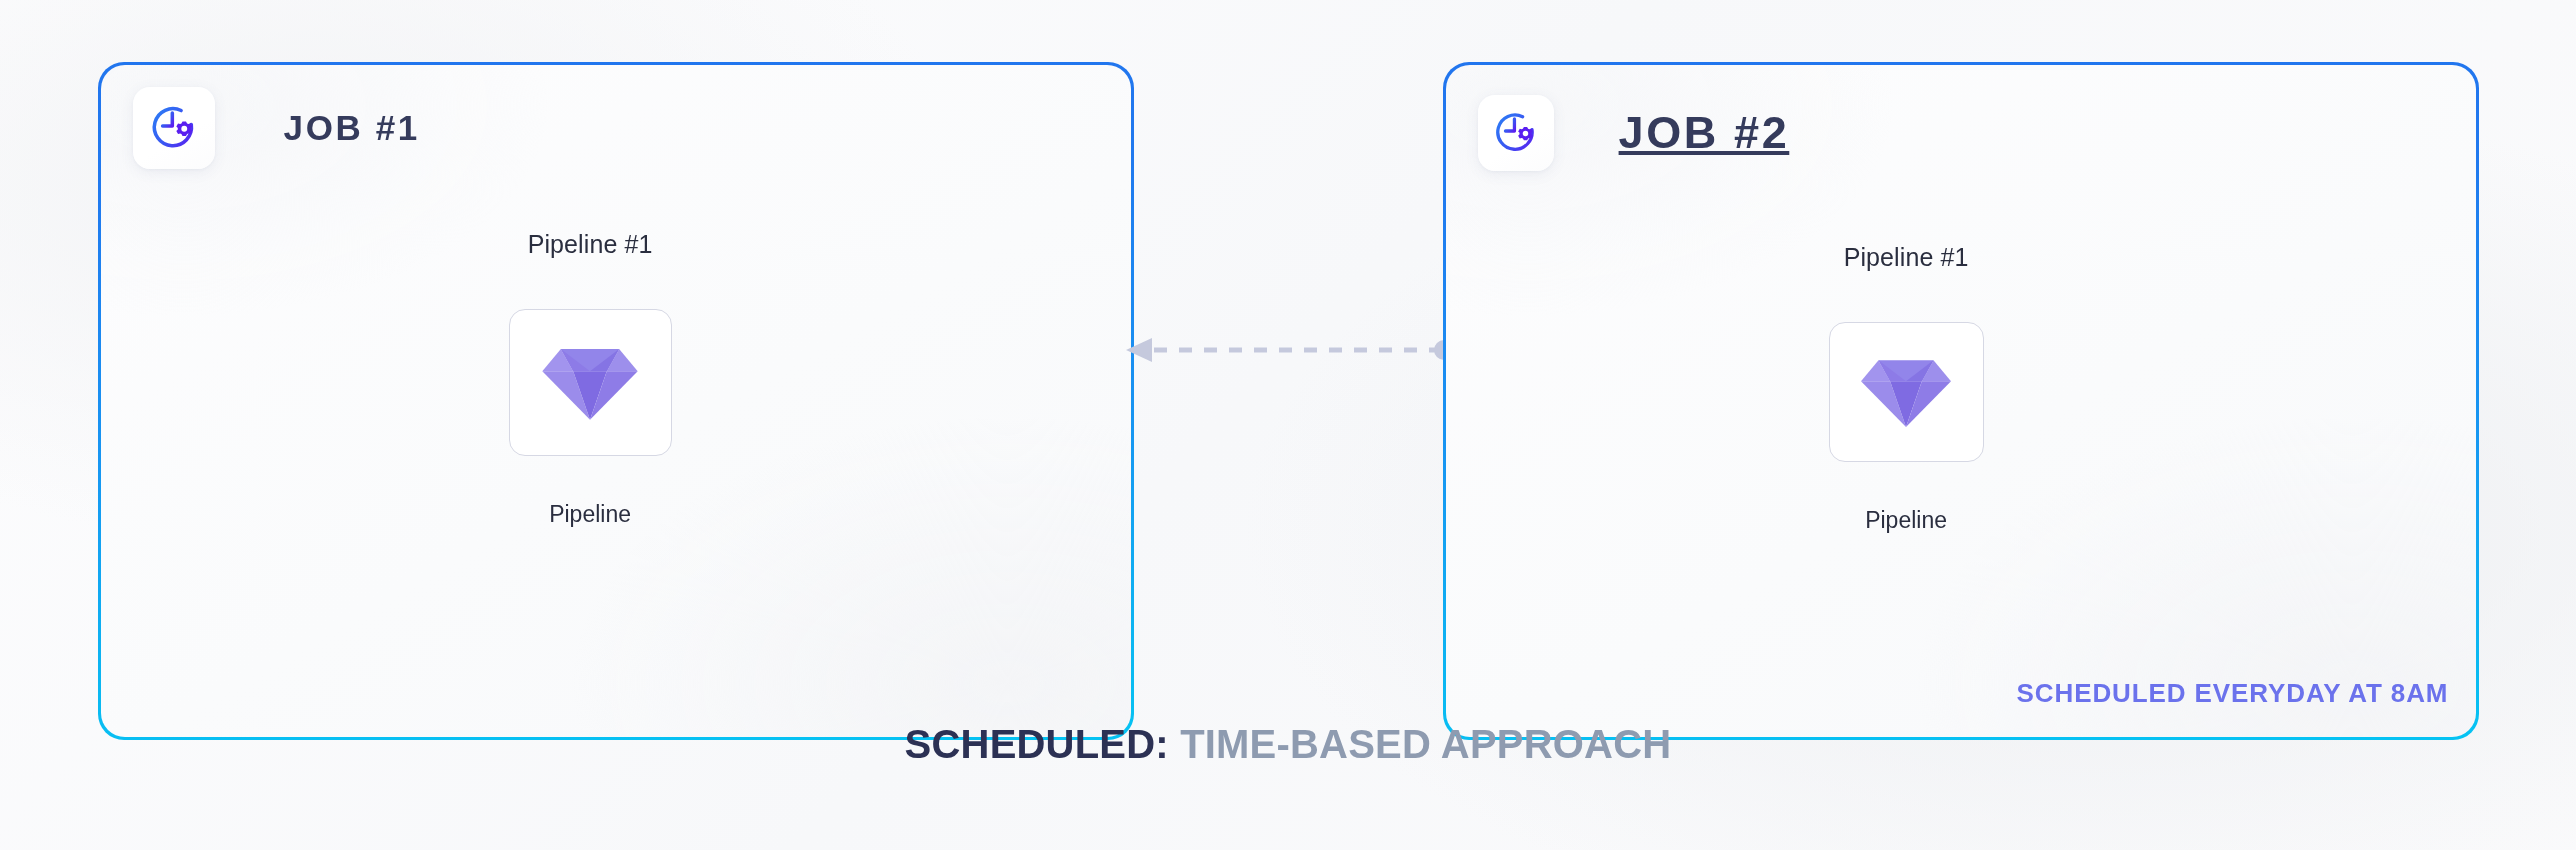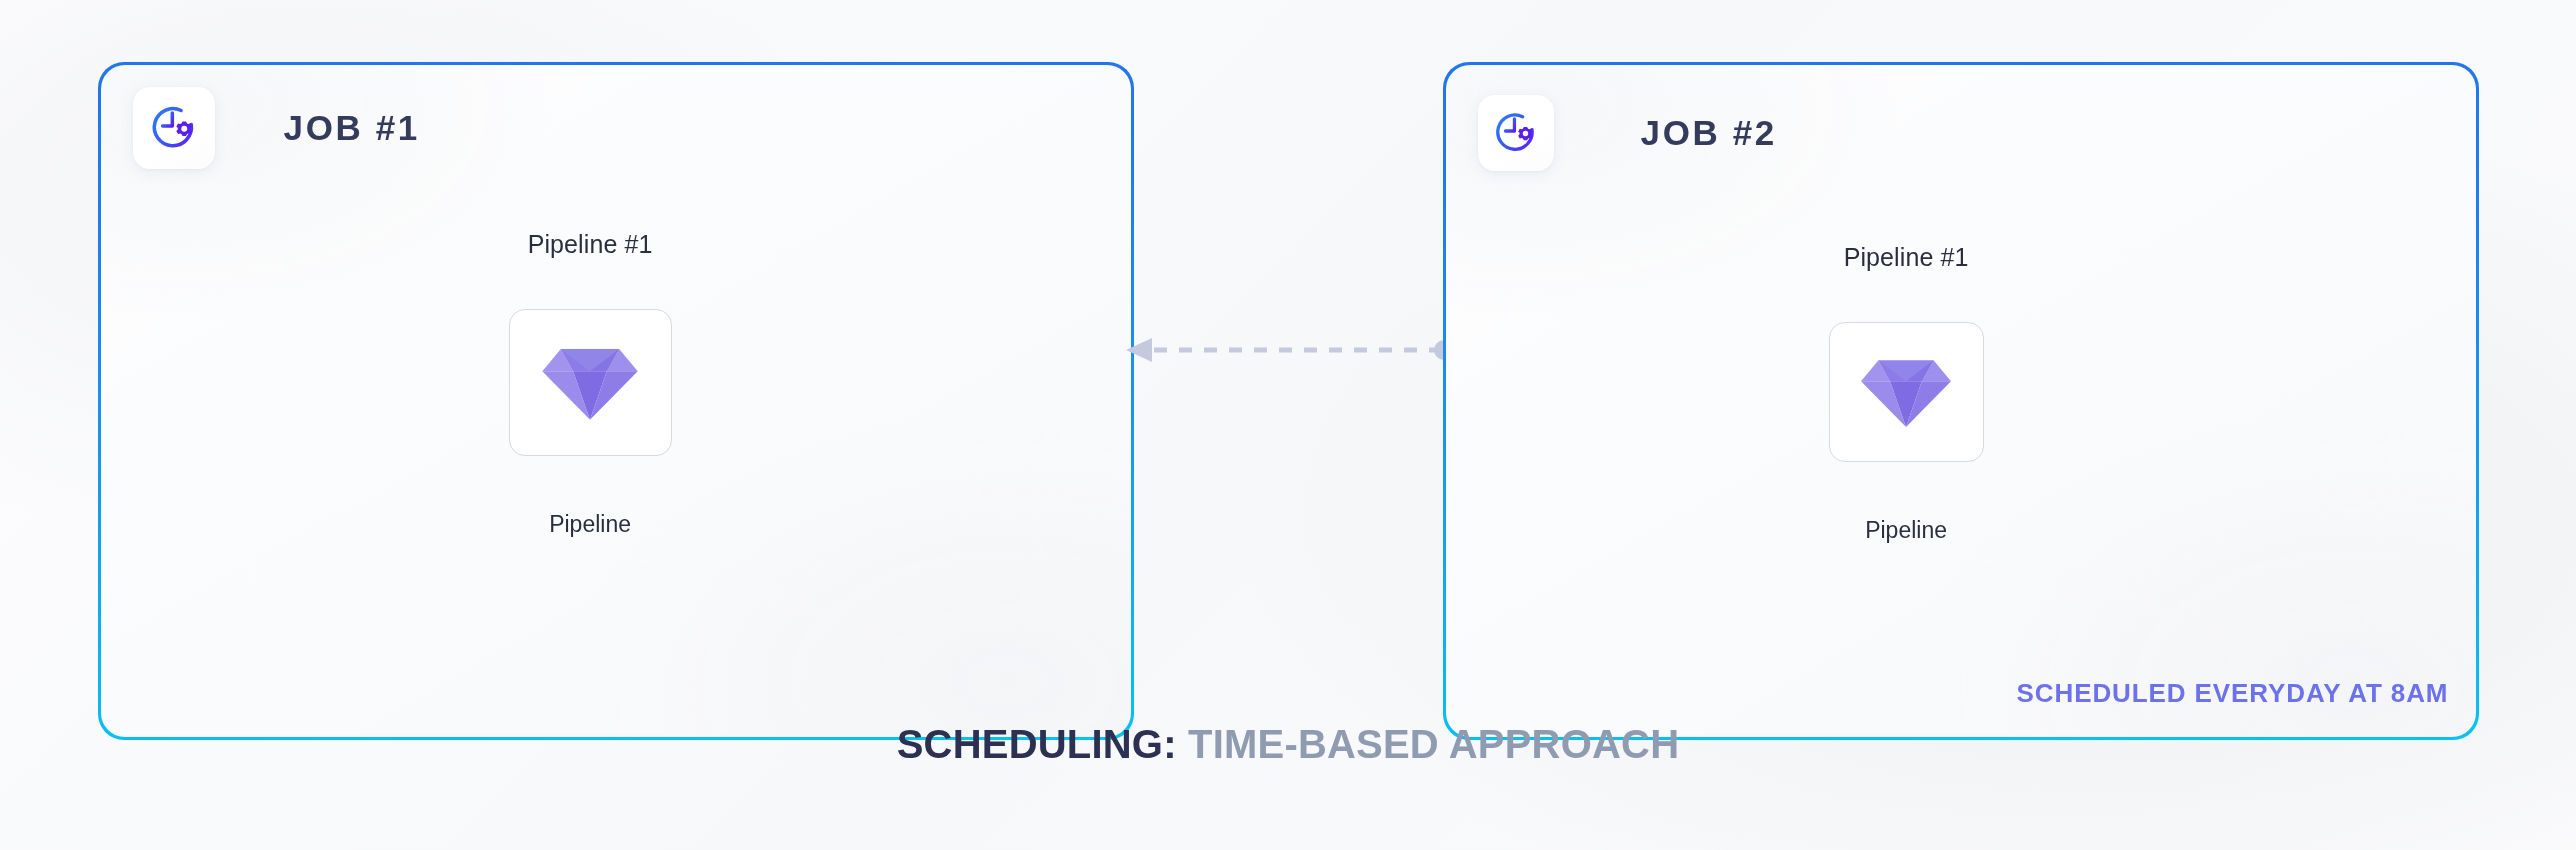--- a/index.html
+++ b/index.html
@@ -70,21 +70,21 @@
   #card-1 .icon-tile svg { width: 54px; height: 54px; }
   #card-2 .icon-tile svg { width: 50px; height: 50px; }
 
   .card-title {
     font-weight: bold;
     color: #353b5c;
     letter-spacing: 2.6px;
     white-space: nowrap;
   }
   #card-1 .card-title { font-size: 35px; margin-left: 69px; }
-  #card-2 .card-title { font-size: 35px; margin-left: 87px; }
+  #card-2 .card-title { font-size: 45px; margin-left: 65px; text-decoration: underline; }
 
   
   .pipeline-block {
     position: absolute;
     display: flex;
     flex-direction: column;
     align-items: center;
     gap: 36px;
   }
   #card-1 .pipeline-block { left: 408px; top: 165px; }
@@ -107,21 +107,21 @@
     box-sizing: border-box;
   }
   #card-1 .pipeline-tile { width: 163px; height: 147px; }
   #card-2 .pipeline-tile { width: 155px; height: 140px; }
   #card-1 .pipeline-tile svg { width: 106px; height: 92px; }
   #card-2 .pipeline-tile svg { width: 100px; height: 87px; }
 
   .pipeline-caption {
     font-size: 23px;
     color: #2a2e3f;
-    margin-top: 19px;
+    margin-top: 9px;
     white-space: nowrap;
   }
 
   
   .schedule-text {
     position: absolute;
     right: 28px;
     bottom: 28px;
     font-size: 26px;
     font-weight: bold;
@@ -260,16 +260,16 @@
           </span>
         </div>
         <div class="pipeline-caption">Pipeline</div>
       </div>
 
       <div class="schedule-text">SCHEDULED EVERYDAY AT 8AM</div>
     </div>
   </div>
 
   <div class="footer-caption">
-    <span class="caption-strong">SCHEDULING:</span> <span class="caption-muted">TIME-BASED APPROACH</span>
+    <span class="caption-strong">SCHEDULED:</span> <span class="caption-muted">TIME-BASED APPROACH</span>
   </div>
 
 </div>
 
 </body></html>

